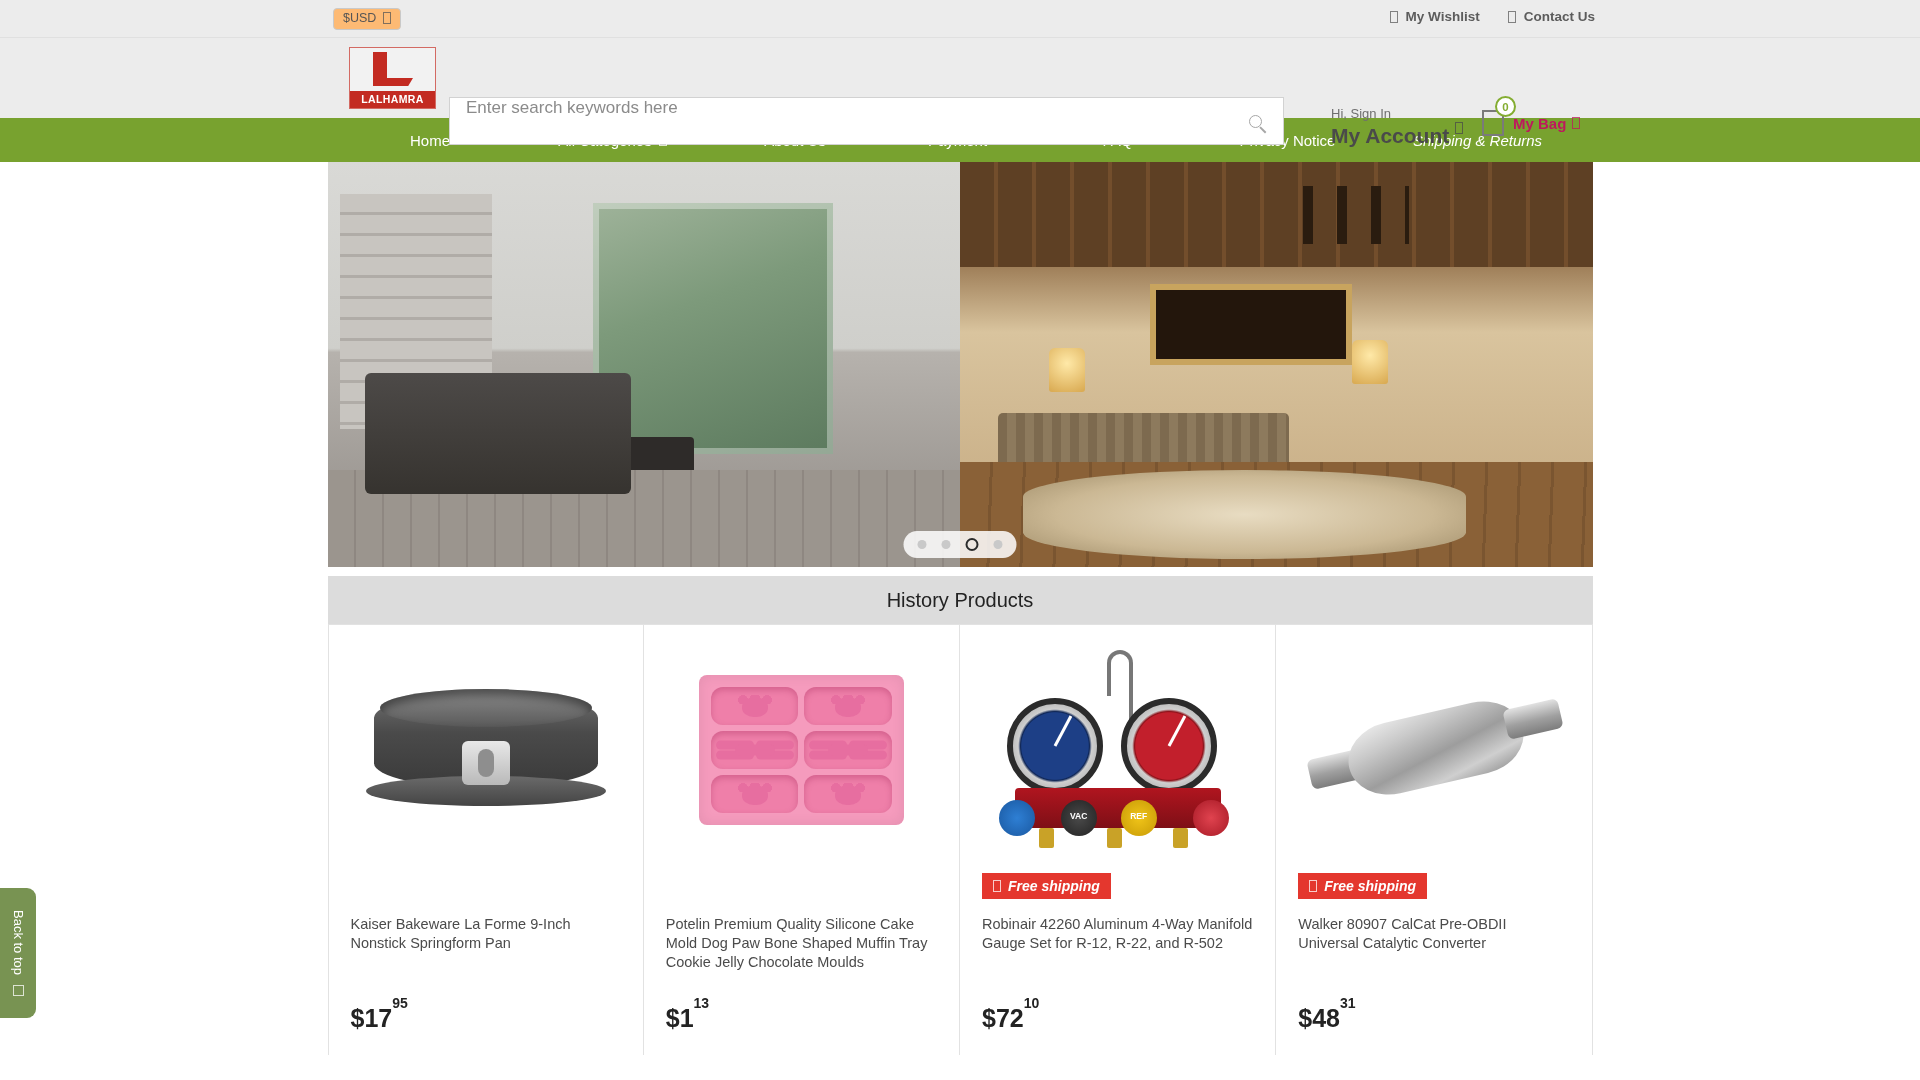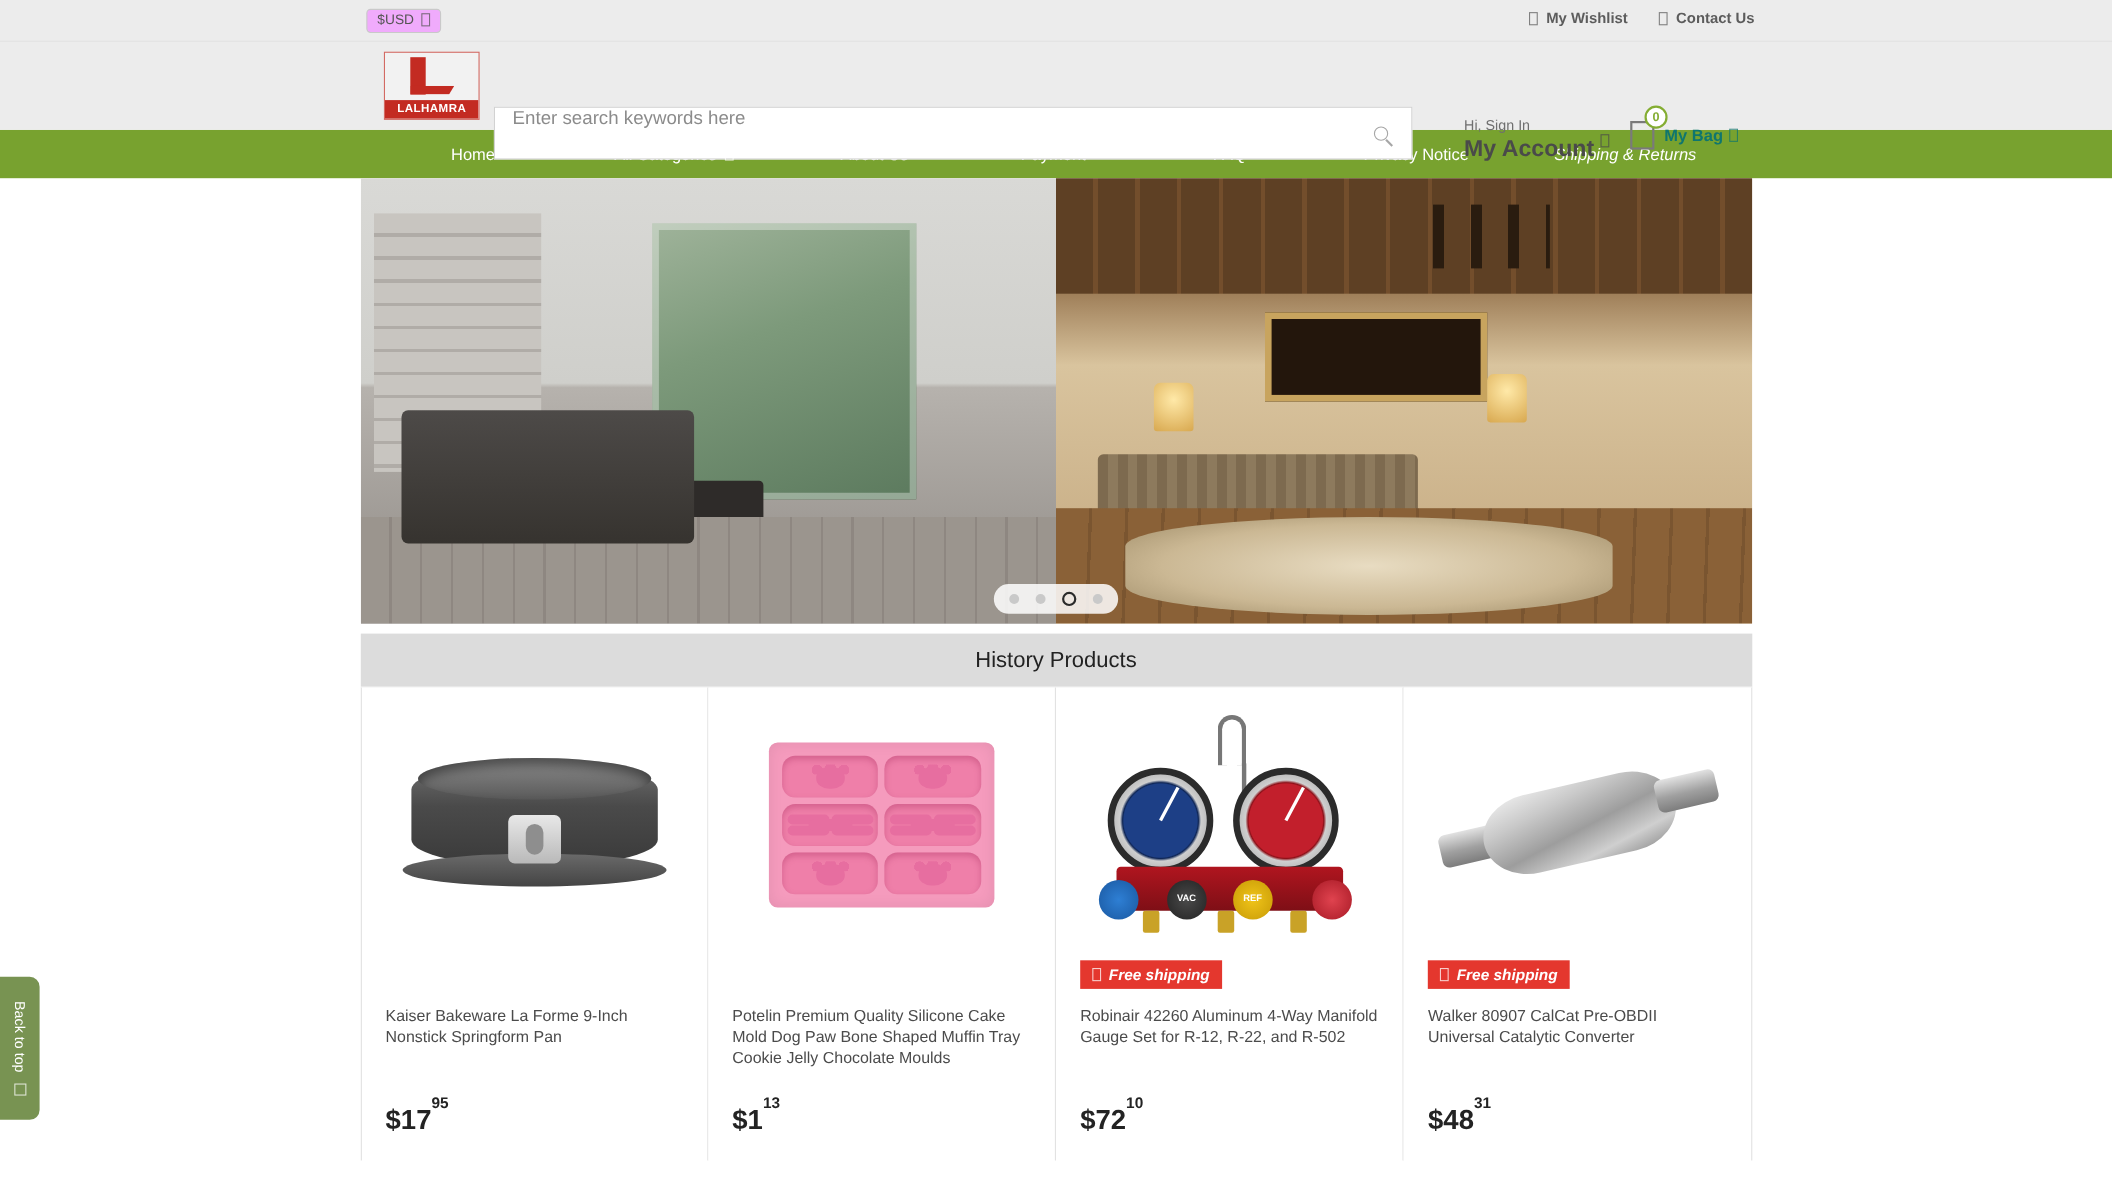--- a/index.html
+++ b/index.html
@@ -15,21 +15,21 @@
   .topbar {
     position: relative;
     height: 38px;
     background: #ececec;
     border-bottom: 1px solid #e0e0e0;
     display: flex; align-items: center;
   }
   .currency-pill {
     position: absolute; left: 333px; top: 8px;
     border: 1px solid #c9c9c9; border-radius: 4px;
-    background: #f0abfc;
+    background: #fdba74;
     font-size: 12.5px; color: #555;
     padding: 3px 9px 4px 9px;
     display: flex; align-items: center; gap: 7px;
     line-height: 1;
     cursor: pointer;
   }
   .tofu {
     display: inline-block;
     width: 8px; height: 12px;
     border: 1px solid currentColor;
@@ -148,21 +148,21 @@
   }
   .bag-badge {
     position: absolute; top: -14px; left: 13px;
     width: 21px; height: 21px; border-radius: 50%;
     border: 2px solid #84ad32;
     background: #fff;
     color: #84ad32; font-size: 11.5px; font-weight: bold;
     display: flex; align-items: center; justify-content: center;
   }
   .bag-label {
-    font-size: 15px; font-weight: bold; color: #0f766e;
+    font-size: 15px; font-weight: bold; color: #be185d;
     display: flex; align-items: center; gap: 6px;
   }
 
   
   .mainnav {
     height: 44px;
     background: #78a22f;
     display: flex; align-items: center;
   }
   .nav-inner {

